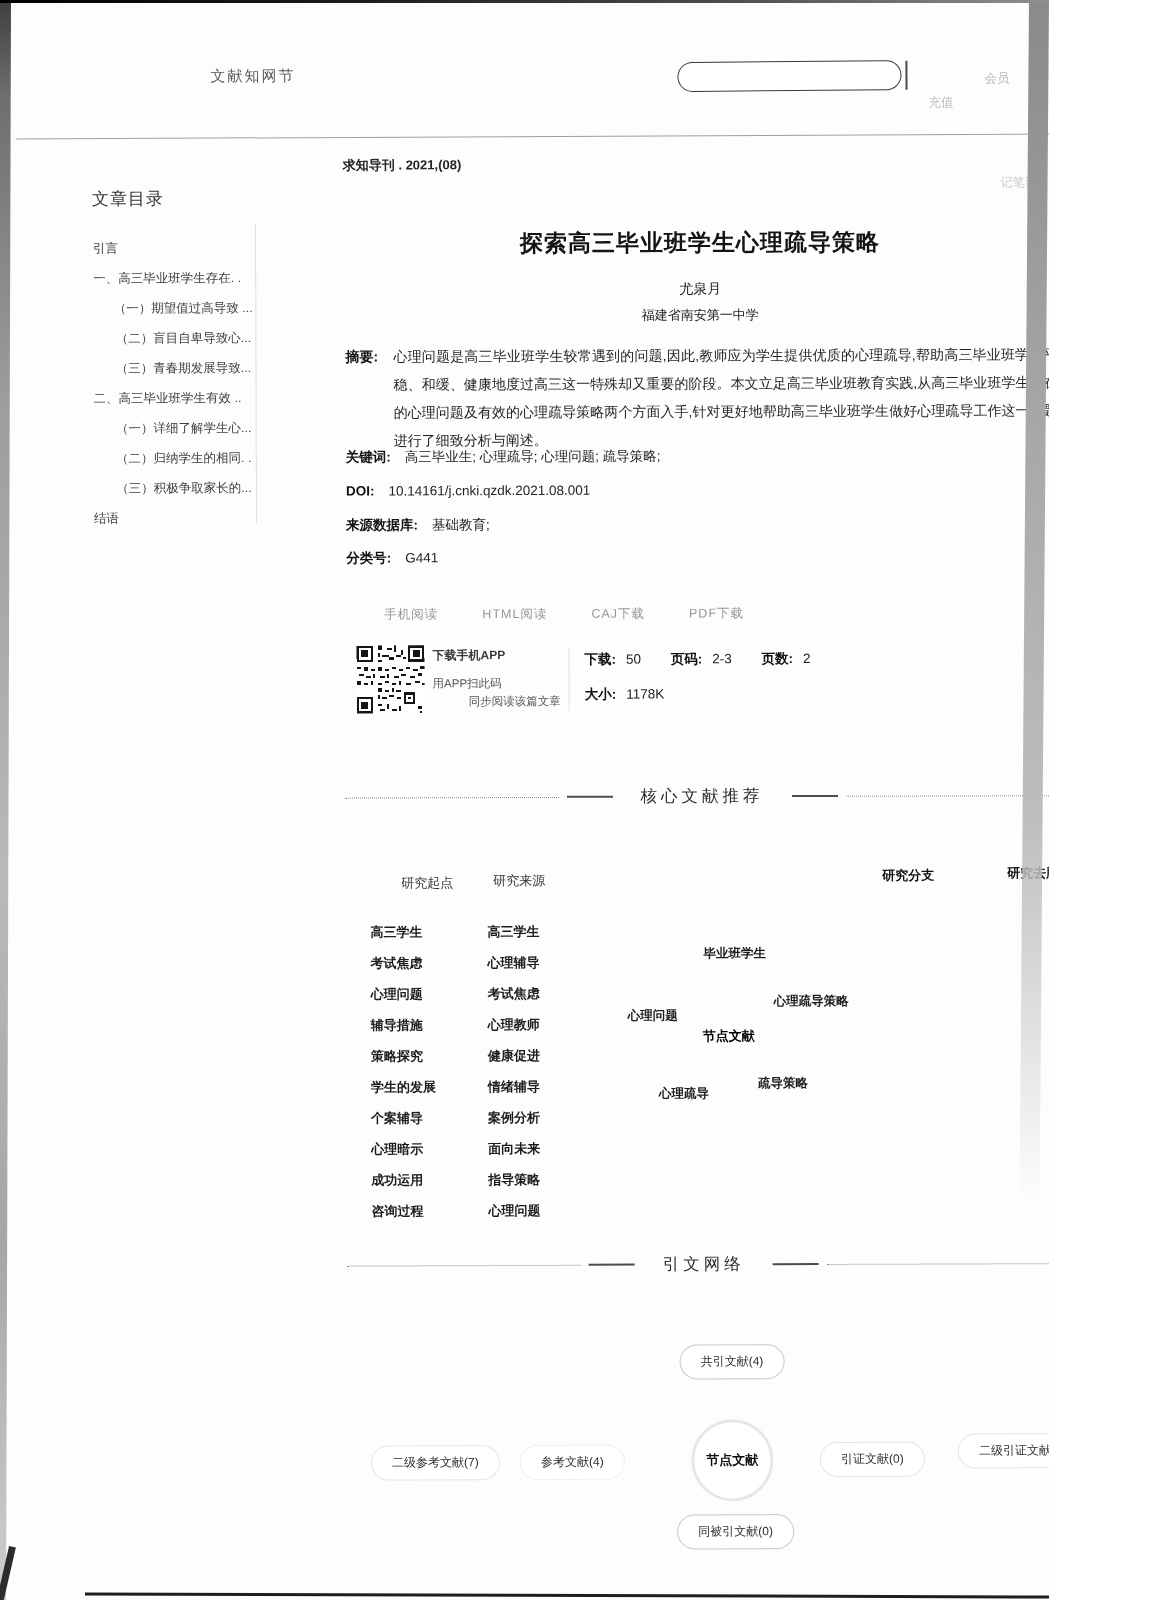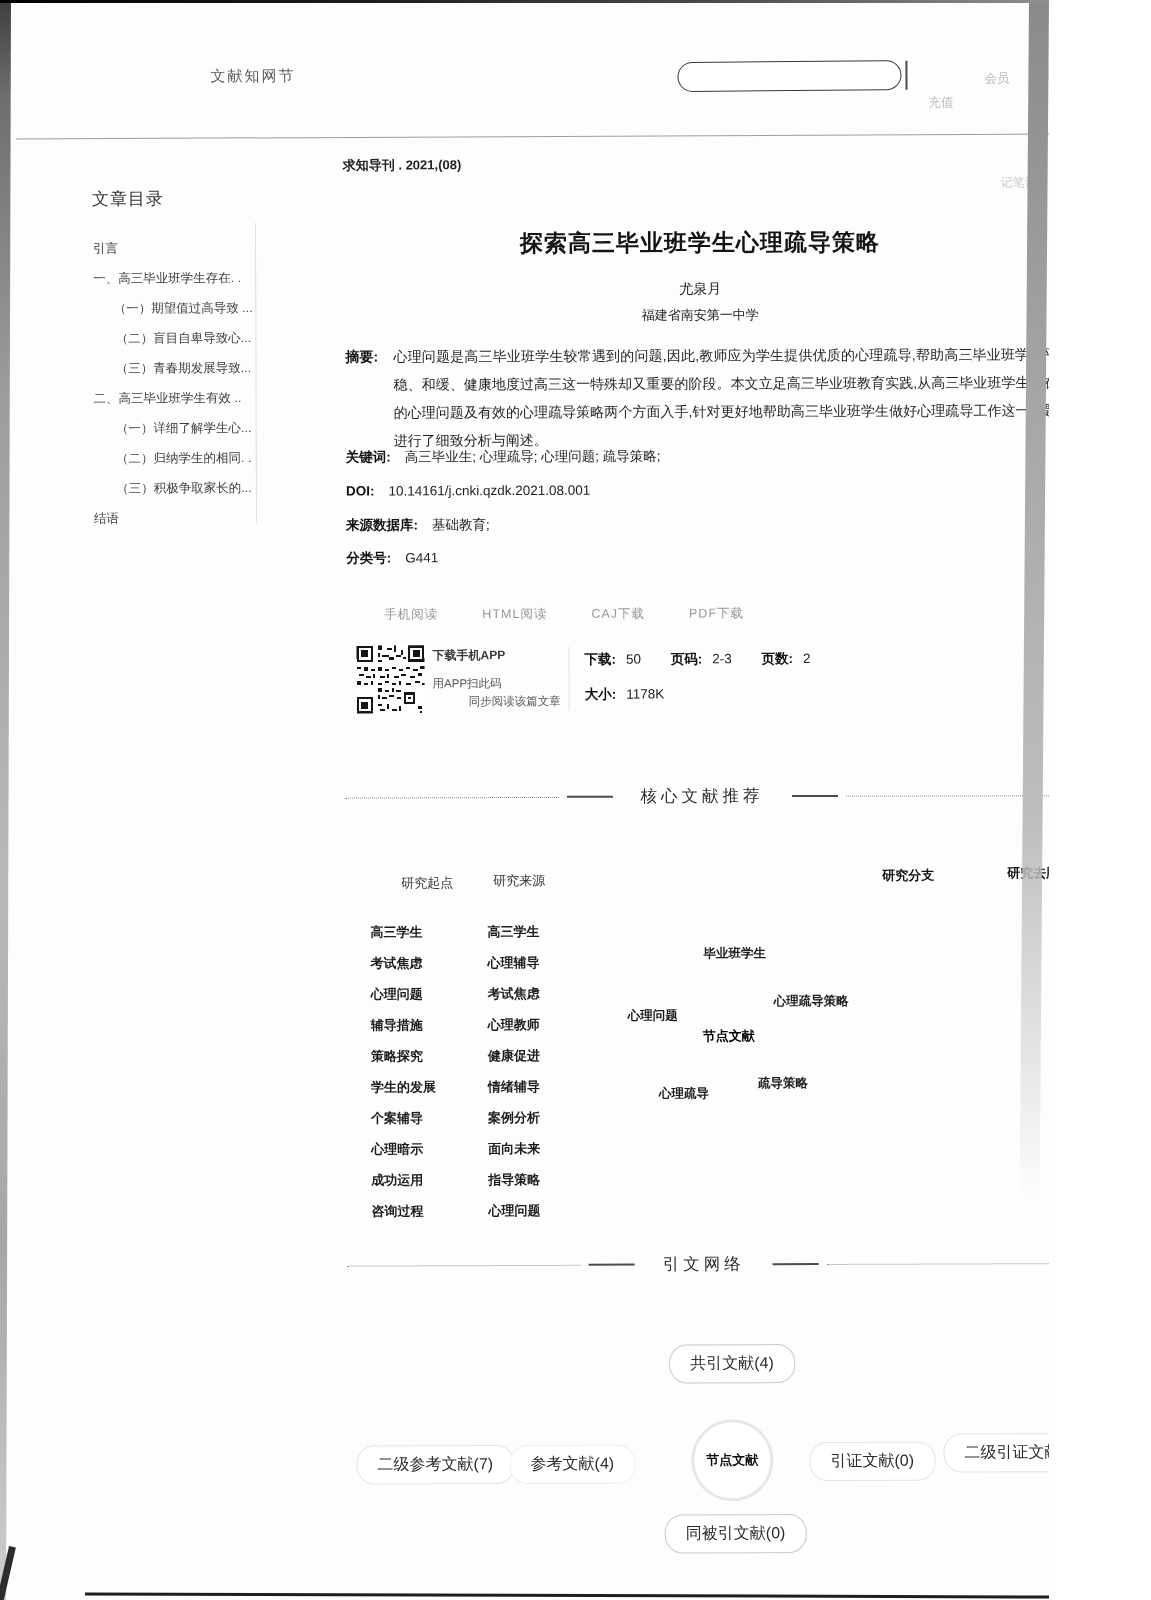--- a/index.html
+++ b/index.html
@@ -88,21 +88,21 @@
   .col-head{position:absolute;font-size:13px;color:#333;}
   .col-head.b{font-weight:700;color:#101010;}
   .kw-col{position:absolute;list-style:none;margin:0;padding:0;}
   .kw-col li{font-size:13px;font-weight:600;color:#1c1c1c;height:31px;line-height:31px;white-space:nowrap;cursor:pointer;}
   .gnode{position:absolute;font-size:12.5px;font-weight:600;color:#1c1c1c;white-space:nowrap;cursor:pointer;}
   .gnode.bold{font-weight:700;font-size:13px;color:#000;}
 
   
   .citenet{position:absolute;left:0;top:1300px;width:714px;height:280px;}
   .pill{position:absolute;transform:translateX(-50%);border-radius:18px;background:#fff;
-    font-size:16px;color:#2c2c2c;padding:8px 20px;white-space:nowrap;cursor:pointer;}
+    font-size:12px;color:#2c2c2c;padding:8px 20px;white-space:nowrap;cursor:pointer;}
   .pill.strong{border:1.2px solid #c9c9c9;}
   .pill.light{border:1.2px solid #e4e4e4;}
   .pill.faint{border:1.2px solid #efefef;}
   .node-circle{position:absolute;transform:translateX(-50%);width:76px;height:76px;border-radius:50%;
     border:3px solid #e7e7e7;display:flex;align-items:center;justify-content:center;
     font-size:13px;font-weight:700;color:#0d0d0d;background:#fff;}
 </style>
 </head>
 <body>
 

